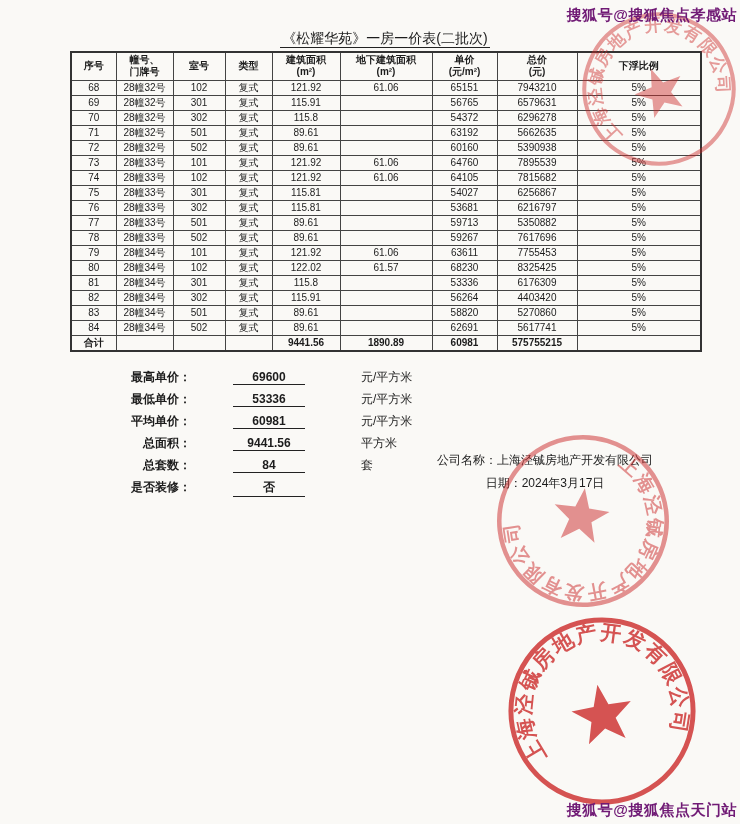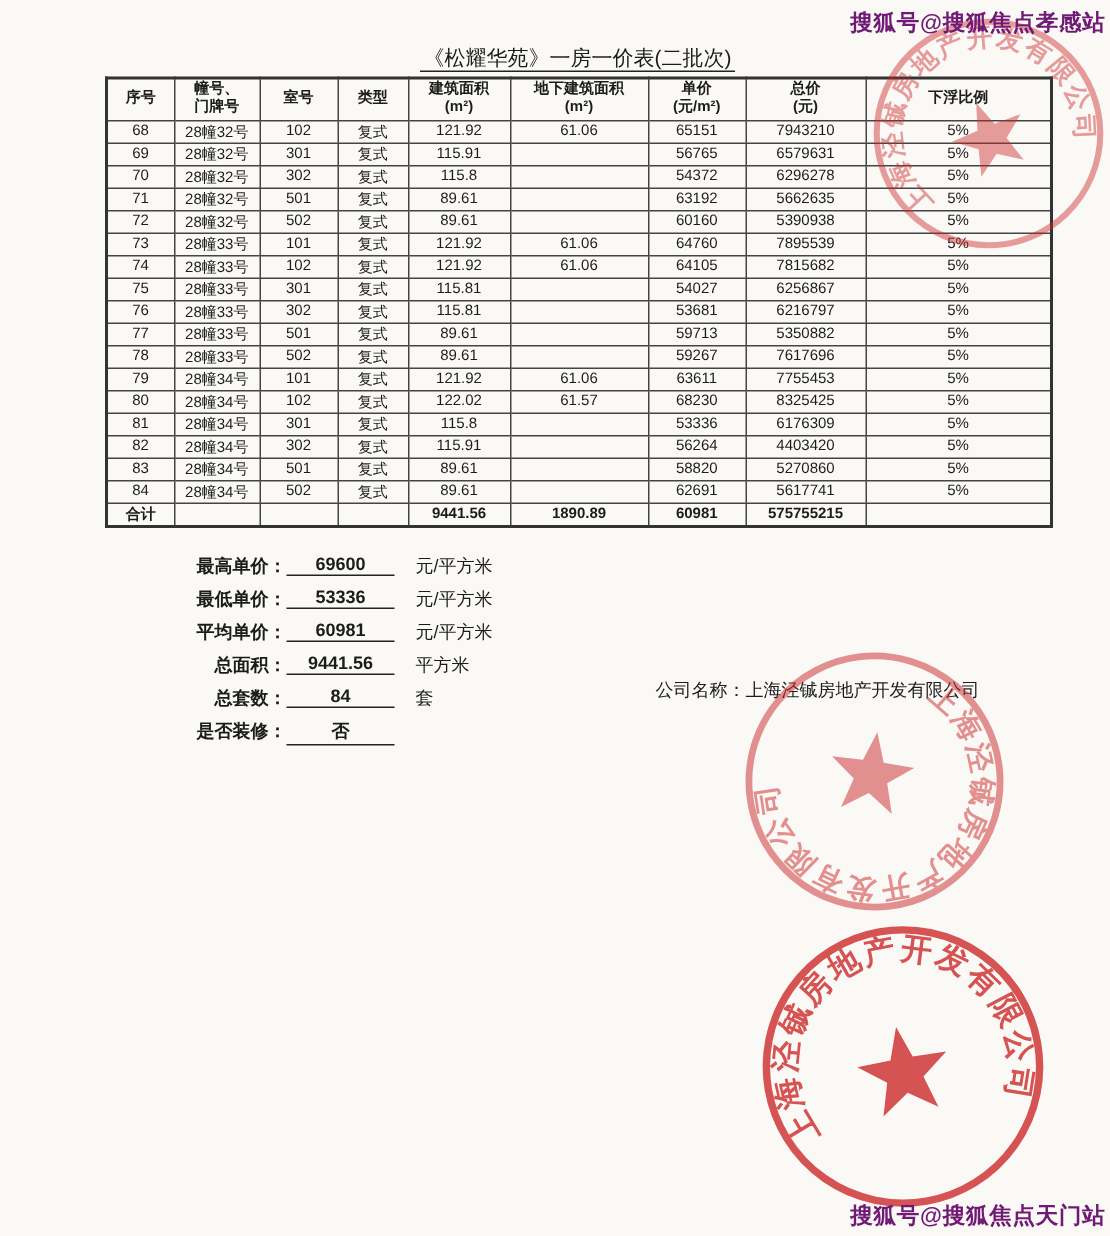--- a/index.html
+++ b/index.html
@@ -25,21 +25,21 @@
   .title span { border-bottom:1.5px solid #222; padding:0 2px 1px 2px; }
 
   table { width:100%; border-collapse:collapse; font-size:10px; table-layout:fixed; }
   table { border:2px solid #333; }
   th, td { border:1px solid #444; text-align:center; padding:0 2px; overflow:hidden; }
   th { height:28px; font-weight:bold; white-space:pre-line; line-height:1.2; }
   td { height:15px; }
   tfoot td { font-weight:bold; }
 
   .summary { margin-top:17px; margin-left:45px; font-size:12px; }
-  .summary-row { display:flex; align-items:flex-start; margin-bottom:5px; }
+  .summary-row { display:flex; align-items:center; margin-bottom:5px;gap:42px; }
   .s-label { width:76px; text-align:right; font-weight:bold; }
   .s-value { min-width:72px; text-align:center; font-weight:bold; border-bottom:1.2px solid #222; padding:0 4px; }
   .s-unit { margin-left:14px; }
   .s-note { margin-left:10px; font-size:11px; }
 
   .company { position:absolute; left:395px; top:452px; width:300px; text-align:center; font-size:12px; font-weight:normal; z-index:6; }
   .company .line { margin-bottom:6px; }
 
   .stamp { position:absolute; z-index:20; pointer-events:none; }
   .stamp-1 { left:578px; top:8px;   width:162px; height:162px; opacity:0.45; transform:rotate(-22deg); }
@@ -325,20 +325,21 @@
       <span class="s-label">是否装修：</span>
       <span class="s-value">否</span>
       <span class="s-unit"></span>
       <span class="s-note"></span>
     </div>
   </div>
 </div>
 
 <div class="company">
   <div class="line">公司名称：上海泾铖房地产开发有限公司</div>
+  <div class="line">日期：2024年3月17日</div>
 </div>
 
 <div class="stamp stamp-1">
   <svg viewBox="0 0 200 200" aria-hidden="true">
     <defs>
         <path id="arc1" d="M 37.7 136 A 72 72 0 1 1 162.3 136" fill="none"></path>
       </defs>
     <circle cx="100" cy="100" r="92" fill="none" stroke="#cc2a2a" stroke-width="5"></circle>
     <text font-size="21" font-weight="bold" fill="#cc2a2a" letter-spacing="2">
       <textPath href="#arc1">上海泾铖房地产开发有限公司</textPath>

